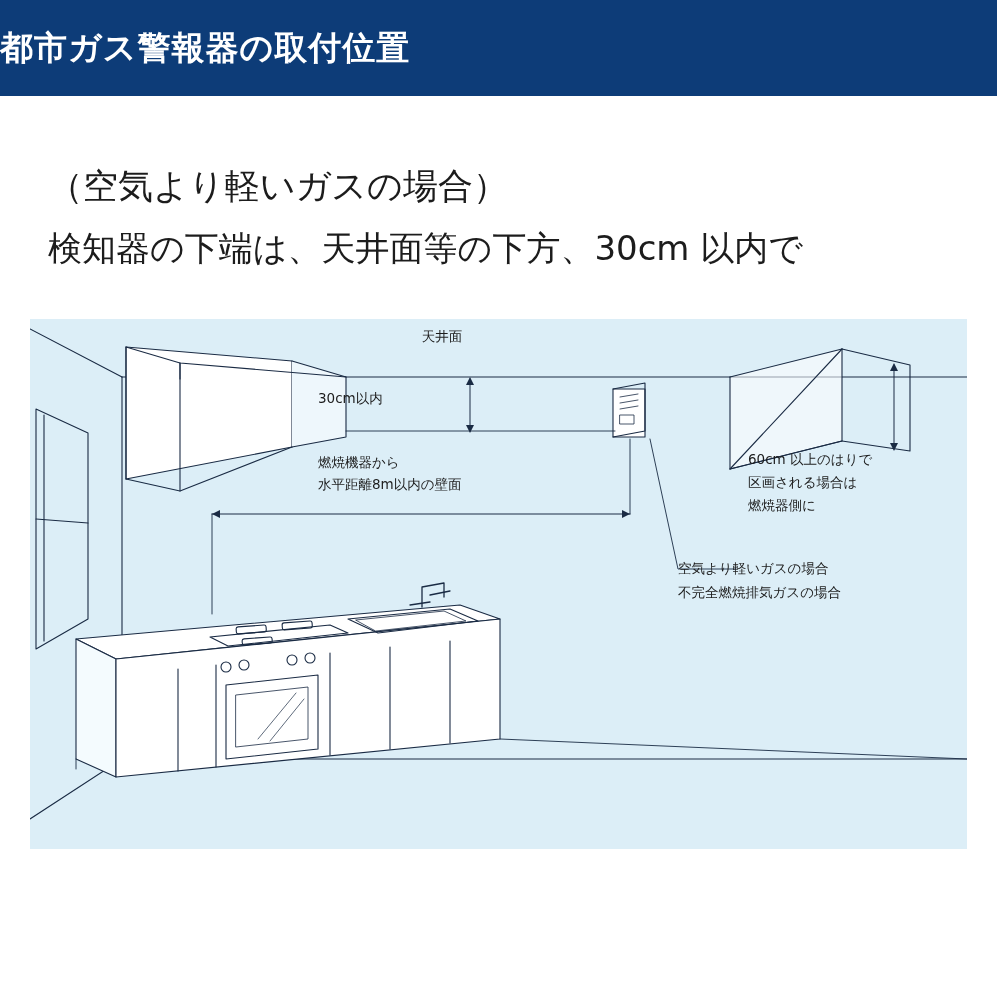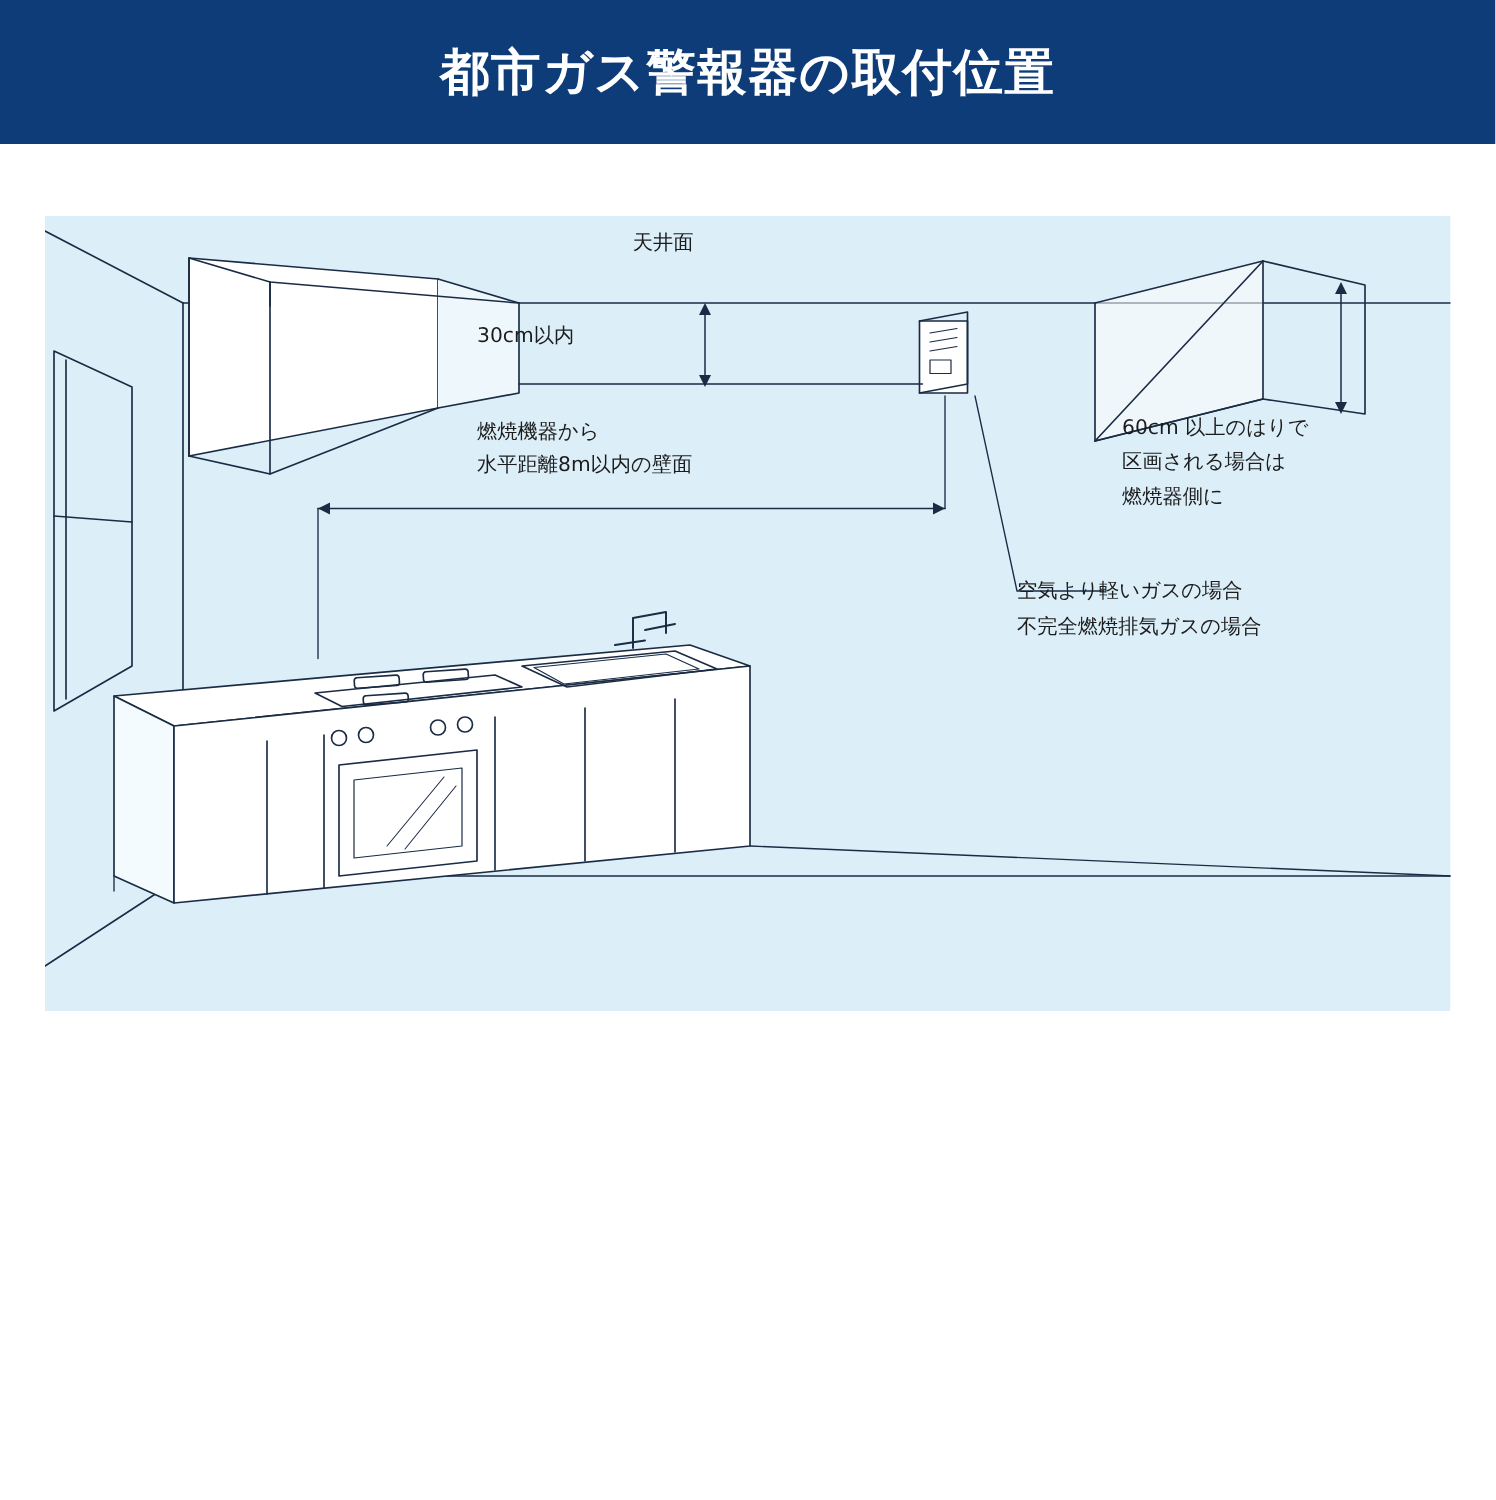--- a/index.html
+++ b/index.html
@@ -15,21 +15,21 @@
     overflow: hidden;
   }
 
   
   .header {
     width: 997px;
     height: 96px;
     background: #0d3c78;
     display: flex;
     align-items: center;
-    justify-content: center;
+    justify-content: flex-start;
     box-sizing: border-box;
   }
   .header-title {
     color: #ffffff;
     font-size: 33px;
     font-weight: bold;
     letter-spacing: 1px;
     font-family: "DejaVu Sans", sans-serif;
   }
 
@@ -72,21 +72,25 @@
   }
 </style>
 </head>
 <body>
 
 <div class="header">
   <div class="header-title">都市ガス警報器の取付位置</div>
 </div>
 
 <div class="content">
+  <div class="lead">
+    <span class="l1">（空気より軽いガスの場合）</span>
+  </div>
   <div class="para">
+    <span>検知器の下端は、天井面等の下方、30cm 以内で</span>
   </div>
 </div>
 
 <div class="figure-wrap">
   <svg class="figure" width="937" height="530" viewBox="0 0 937 530" xmlns="http://www.w3.org/2000/svg">
 
     <rect x="0" y="0" width="937" height="530" fill="#dceef7"></rect>
 
     <g fill="none" stroke="#1a2b44" stroke-width="1.1" stroke-linejoin="round" stroke-linecap="round">
 

